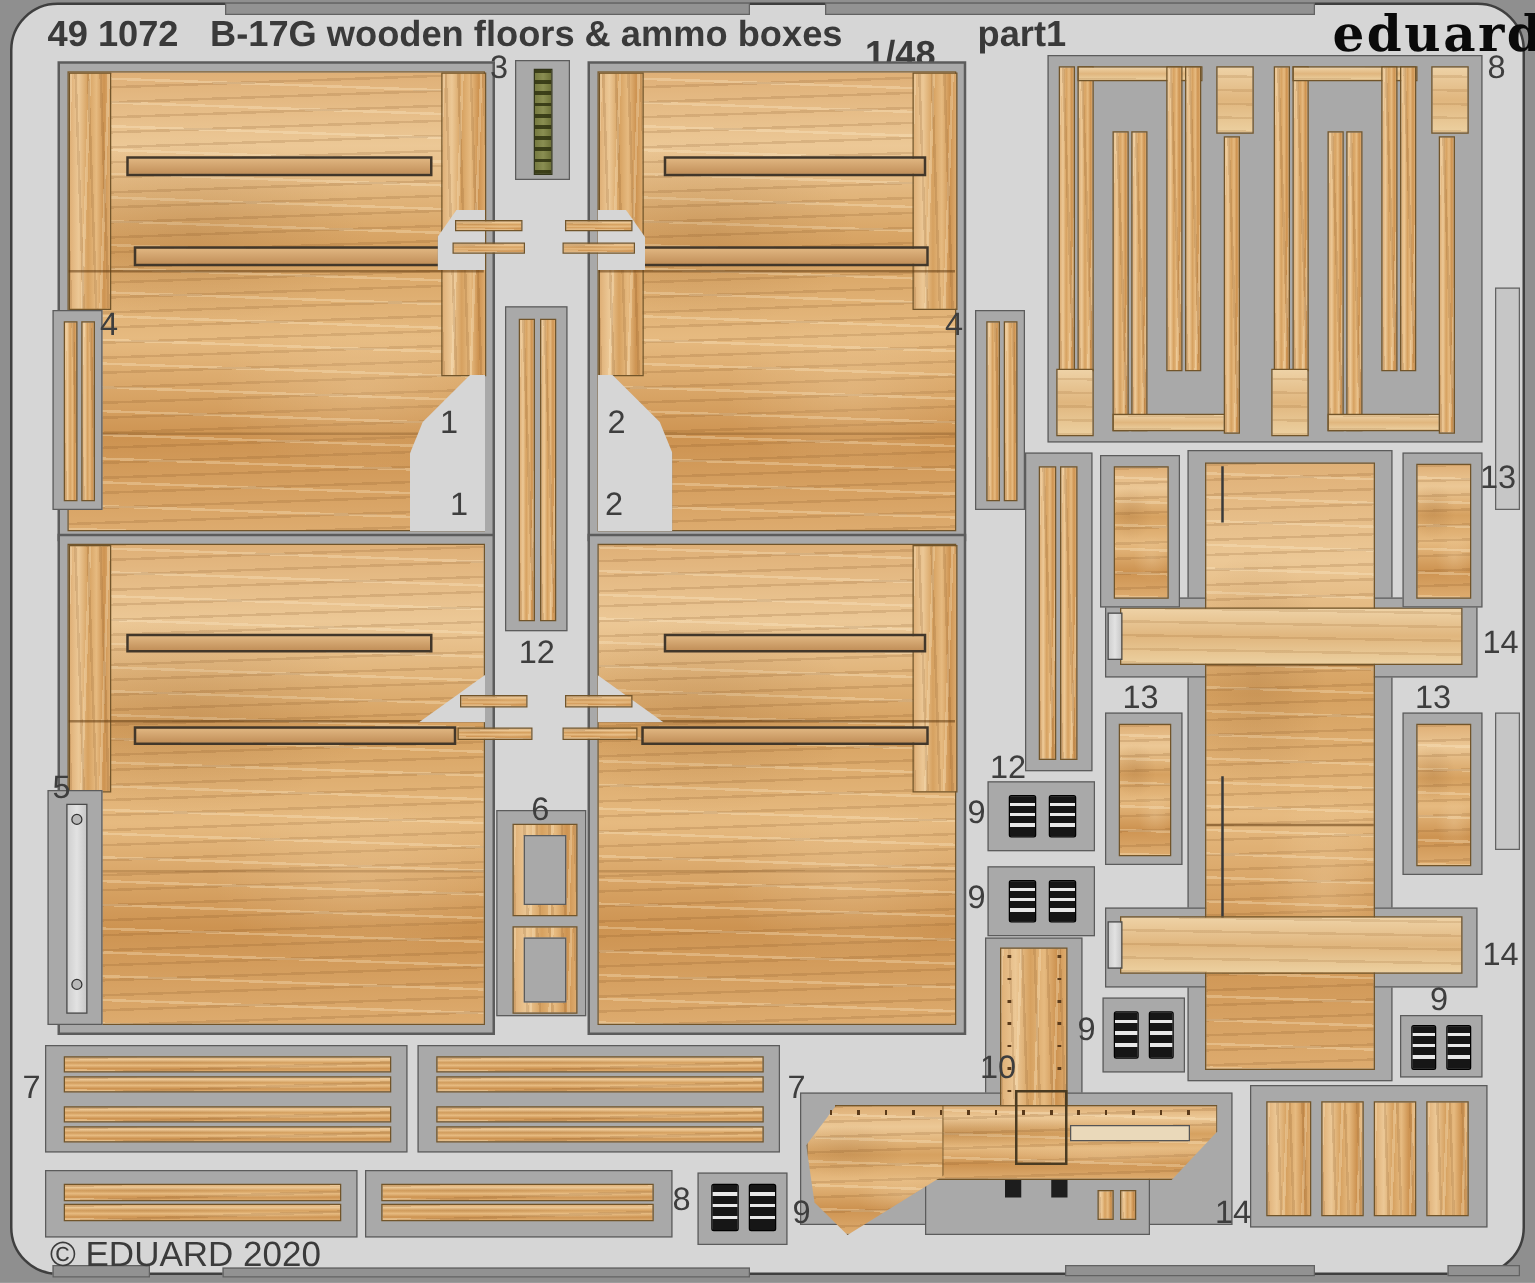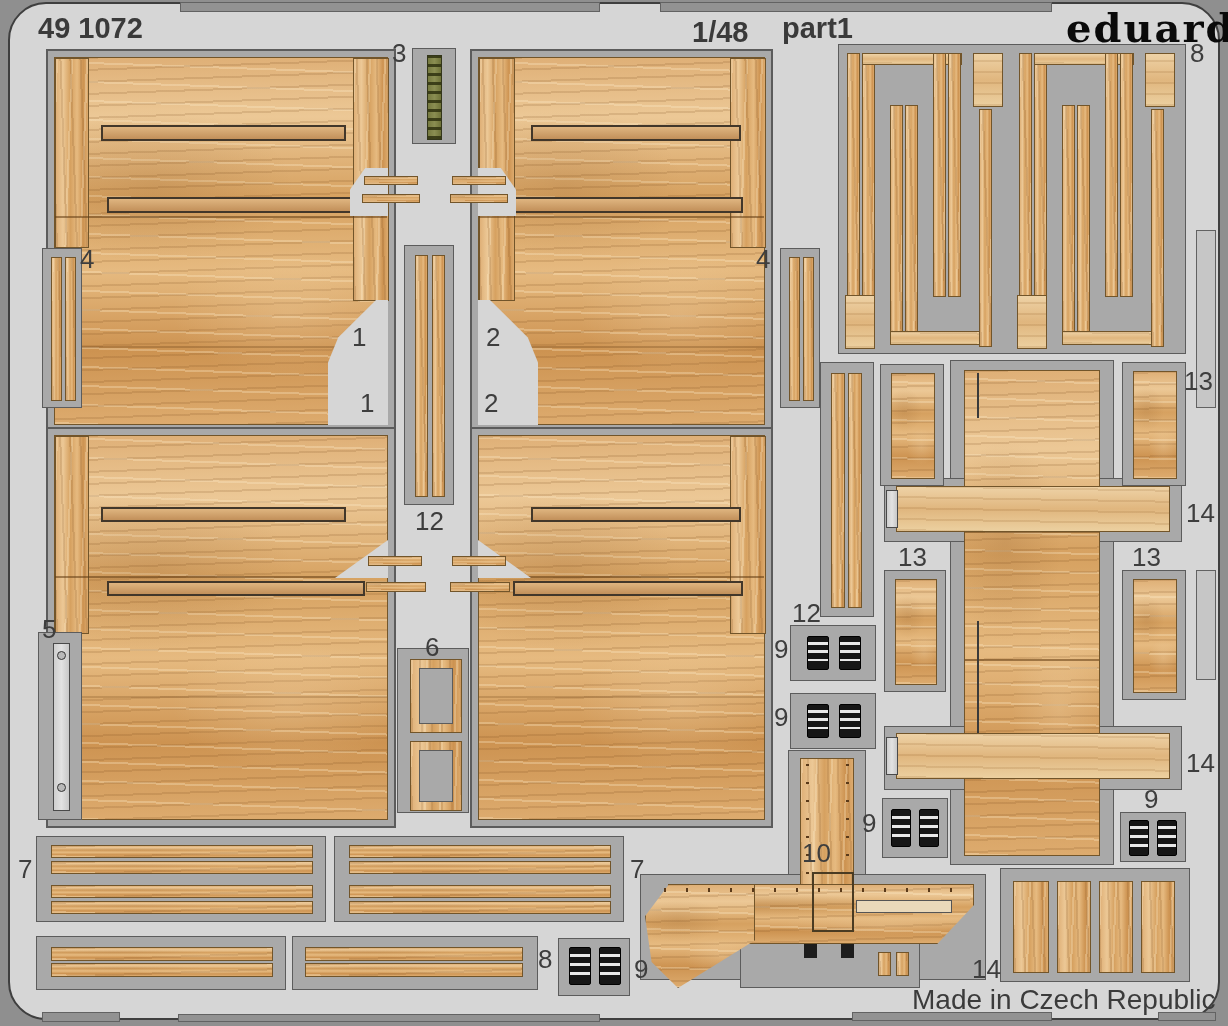--- a/index.html
+++ b/index.html
@@ -57,25 +57,26 @@
   <div class="tab" style="left:180px;top:2px;width:420px;height:10px"></div>
   <div class="tab" style="left:660px;top:2px;width:392px;height:10px"></div>
   <div class="tab" style="left:42px;top:1012px;width:78px;height:10px"></div>
   <div class="tab" style="left:178px;top:1014px;width:422px;height:8px"></div>
   <div class="tab" style="left:852px;top:1012px;width:200px;height:9px"></div>
   <div class="tab" style="left:1158px;top:1012px;width:58px;height:9px"></div>
   <div class="tab" style="left:1196px;top:230px;width:20px;height:178px;background:#c6c6c6"></div>
   <div class="tab" style="left:1196px;top:570px;width:20px;height:110px;background:#c6c6c6"></div>
 
   <div class="hdr" style="left:38px;top:12px">49 1072</div>
-  <div class="hdr" style="left:692px;top:16px">1/48</div>
+  <div class="hdr" style="left:168px;top:12px">B-17G wooden floors &amp; ammo boxes</div>
+  <div class="hdr" style="left:692px;top:28px">1/48</div>
   <div class="hdr" style="left:782px;top:12px">part1</div>
   <div class="brand" style="left:1066px;top:4px">eduard</div>
 
-  <div class="ftr" style="left:912px;top:984px">Made in Czech Republic</div>
+  <div class="ftr" style="left:40px;top:988px">© EDUARD 2020</div>
 
   <div class="wh halo" style="left:54px;top:57px;width:334px;height:368px">
     <div class="wv" style="left:0;top:0;width:34px;height:190px"></div>
     <div class="wv" style="left:298px;top:0;width:36px;height:243px"></div>
     <div class="groove" style="left:46px;top:67px;width:245px;height:16px"></div>
     <div class="groove" style="left:52px;top:139px;width:258px;height:16px"></div>
     <div class="seam" style="top:158px"></div>
     <div class="seam" style="top:288px;opacity:.5"></div>
   </div>
   <div class="wh halo" style="left:54px;top:435px;width:334px;height:385px">
@@ -290,19 +291,19 @@
   <div class="lbl" style="left:1132px;top:544px">13</div>
   <div class="lbl" style="left:1186px;top:500px">14</div>
   <div class="lbl" style="left:1186px;top:750px">14</div>
   <div class="lbl" style="left:42px;top:616px">5</div>
   <div class="lbl" style="left:425px;top:634px">6</div>
   <div class="lbl" style="left:774px;top:636px">9</div>
   <div class="lbl" style="left:774px;top:704px">9</div>
   <div class="lbl" style="left:862px;top:810px">9</div>
   <div class="lbl" style="left:1144px;top:786px">9</div>
   <div class="lbl" style="left:634px;top:956px">9</div>
-  <div class="lbl" style="left:802px;top:840px">10</div>
+  <div class="lbl" style="left:784px;top:840px">10</div>
   <div class="lbl" style="left:18px;top:856px">7</div>
   <div class="lbl" style="left:630px;top:856px">7</div>
   <div class="lbl" style="left:538px;top:946px">8</div>
   <div class="lbl" style="left:972px;top:956px">14</div>
 
 </div>
 
 </body></html>

